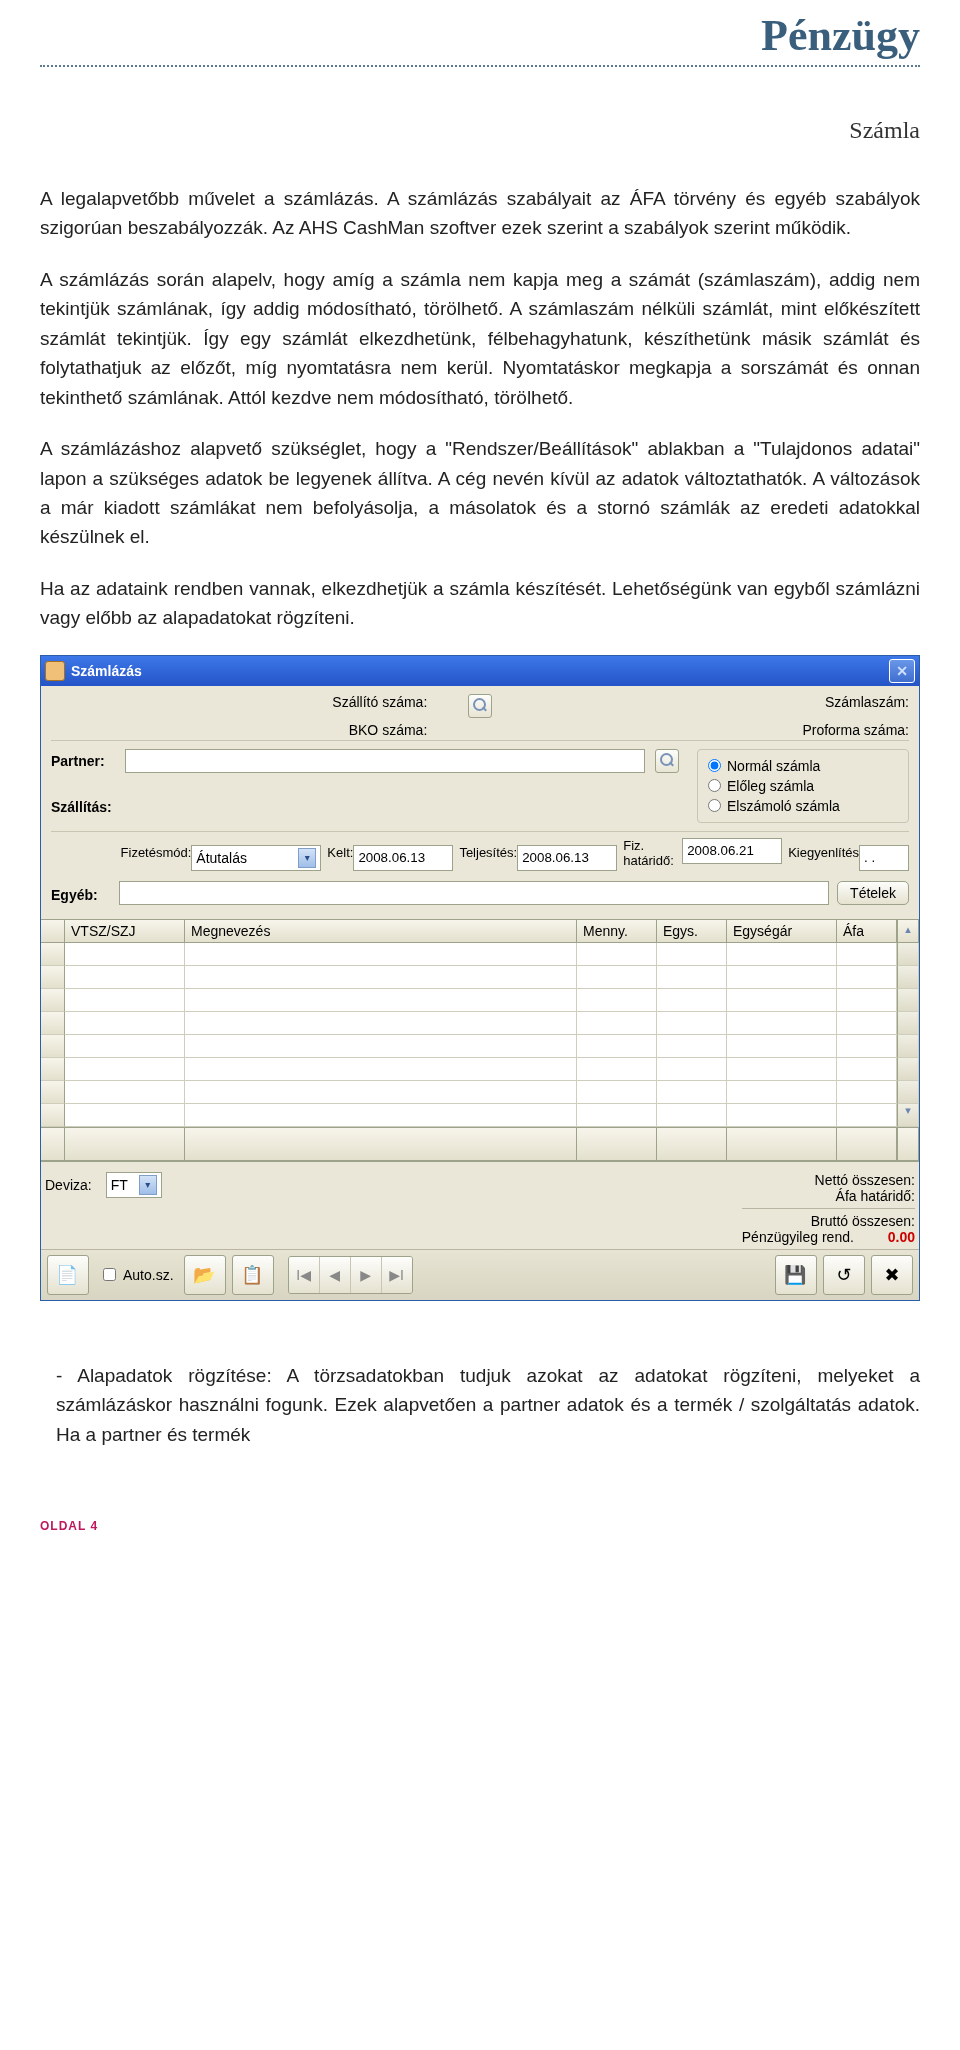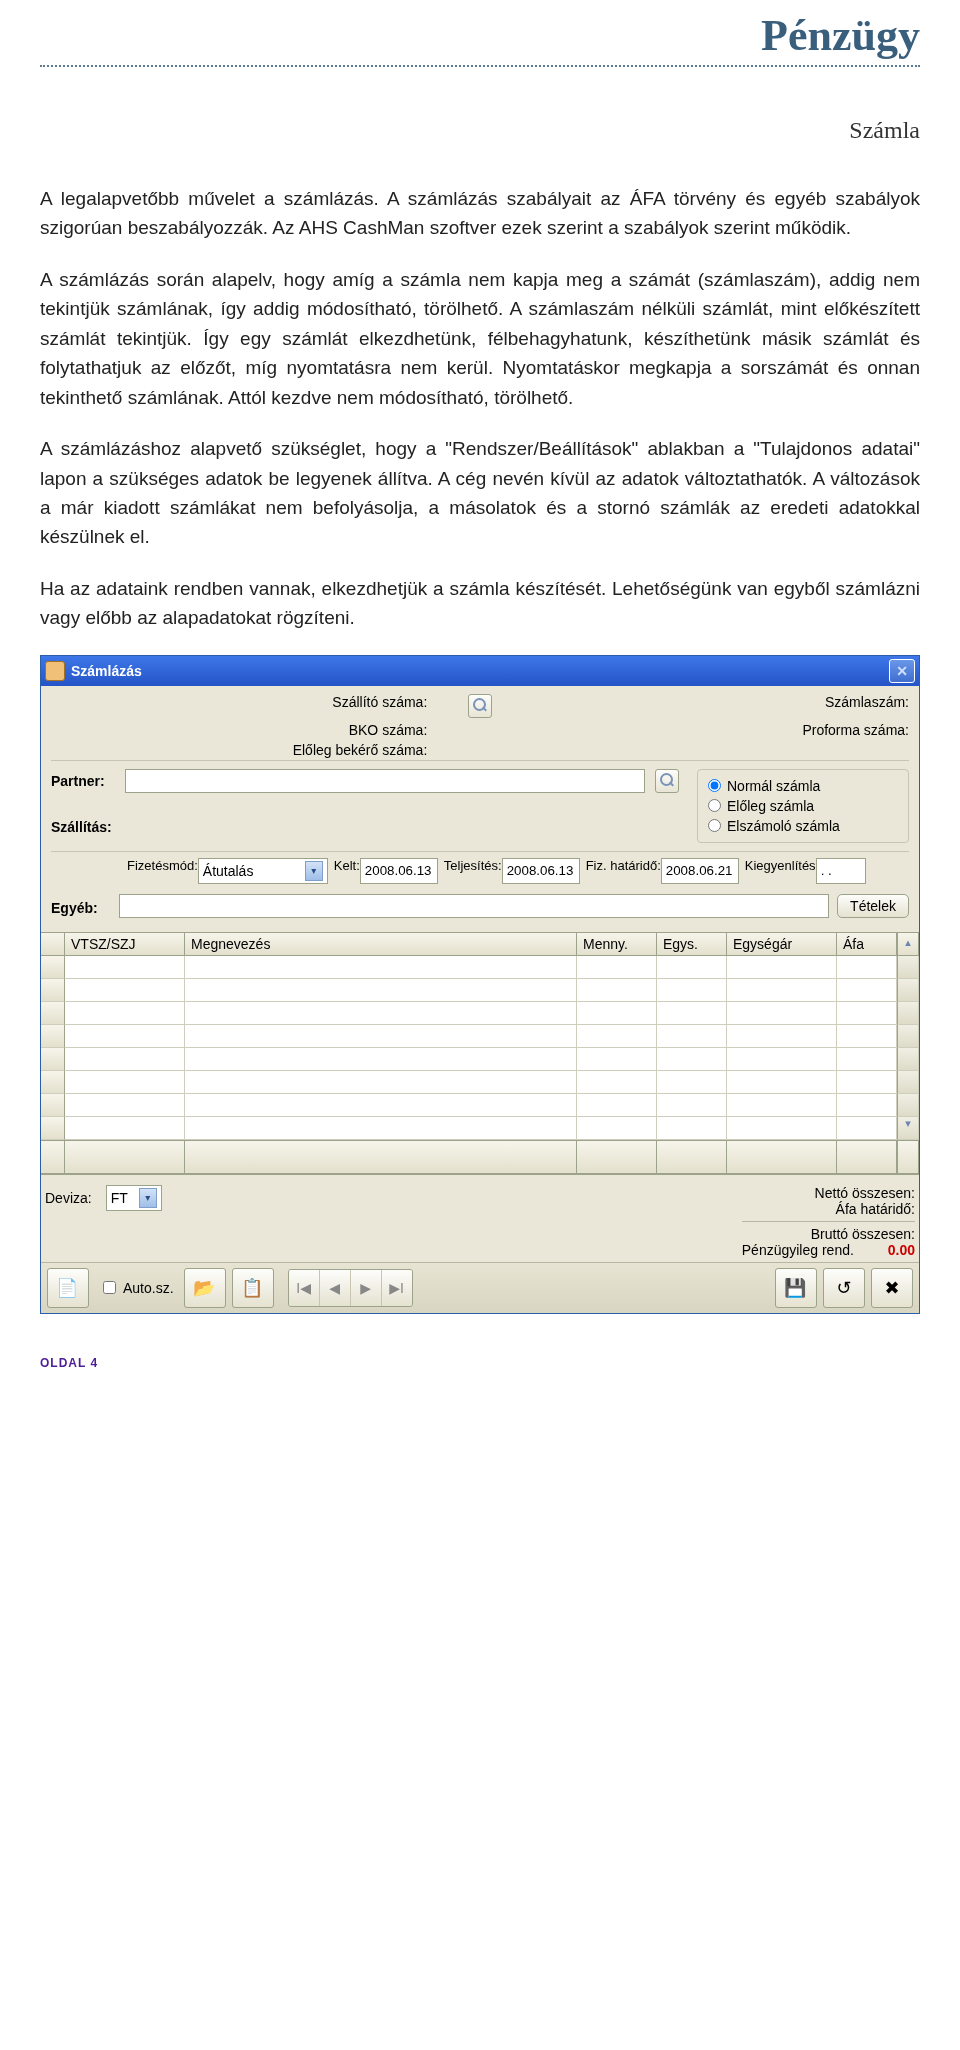--- a/index.html
+++ b/index.html
@@ -165,21 +165,21 @@
     box-sizing: border-box;
   }
   .combo { width: 130px; display:flex; align-items:center; justify-content:space-between; }
   .combo .caret {
     width: 16px; height:18px;
     background: linear-gradient(#d3e3f7,#9fbee8);
     border:1px solid #7f9ec8;
     display:flex; align-items:center; justify-content:center;
     font-size:10px; color:#2a4d8a;
   }
-  .date-input { width: 78px; }
+  .date-input { width: 100px; }
   .kieg-input { width: 50px; }
   .btn {
     border: 1px solid #9da28a;
     background: linear-gradient(#fdfdfb,#e5e2d0);
     padding: 3px 12px;
     border-radius: 5px;
     cursor: pointer;
     font-size: 14px;
   }
   .egyeb-row { display:flex; align-items:center; gap:8px; padding:4px 0 8px 0; }
@@ -264,23 +264,23 @@
     line-height: 1.55;
     color: #222;
     text-align: justify;
     margin: 60px 0 0 0;
     padding-left: 16px;
   }
   .page-foot {
     font-family: 'Lucida Sans', 'Lucida Grande', sans-serif;
     font-size: 12px;
     letter-spacing: 1px;
-    color: #4c1d95;
+    color: #be185d;
     font-weight: bold;
-    margin-top: 42px;
+    margin-top: 70px;
   }
 </style>
 </head>
 <body>
 
 <div class="page">
   <div class="header-area">
     <div class="brand">Pénzügy</div>
   </div>
   <hr class="dotted-rule">
@@ -304,25 +304,20 @@
     <div class="pane">
       <div class="inforow">
         <div class="left">Szállító száma:</div>
         <div class="icon-cell"><span class="mag-icon"></span></div>
         <div class="right">Számlaszám:</div>
       </div>
       <div class="inforow">
         <div class="left">BKO száma:</div>
         <div class="icon-cell"></div>
         <div class="right">Proforma száma:</div>
-      </div>
-      <div class="inforow">
-        <div class="left">Előleg bekérő száma:</div>
-        <div class="icon-cell"></div>
-        <div class="right"></div>
       </div>
 
       <div class="partner-block">
         <div class="partner-left">
           <div>
             <span class="label-left">Partner:</span>
             <input class="text-input partner-input" style="">
             <span class="mag-icon" style="margin-left:6px;"></span>
           </div>
           <div style="margin-top:22px;">
@@ -516,15 +511,16 @@
         <span>▶</span>
         <span>▶I</span>
       </div>
       <div style="flex:1"></div>
       <div class="icon-btn">💾</div>
       <div class="icon-btn">↺</div>
       <div class="icon-btn">✖</div>
     </div>
   </div>
 
+  <p class="after-text">- Alapadatok rögzítése: A törzsadatokban tudjuk azokat az adatokat rögzíteni, melyeket a számlázáskor használni fogunk. Ezek alapvetően a partner adatok és a termék / szolgáltatás adatok. Ha a partner és termék</p>
 
   <div class="page-foot">OLDAL 4</div>
 </div>
 
 </body></html>

